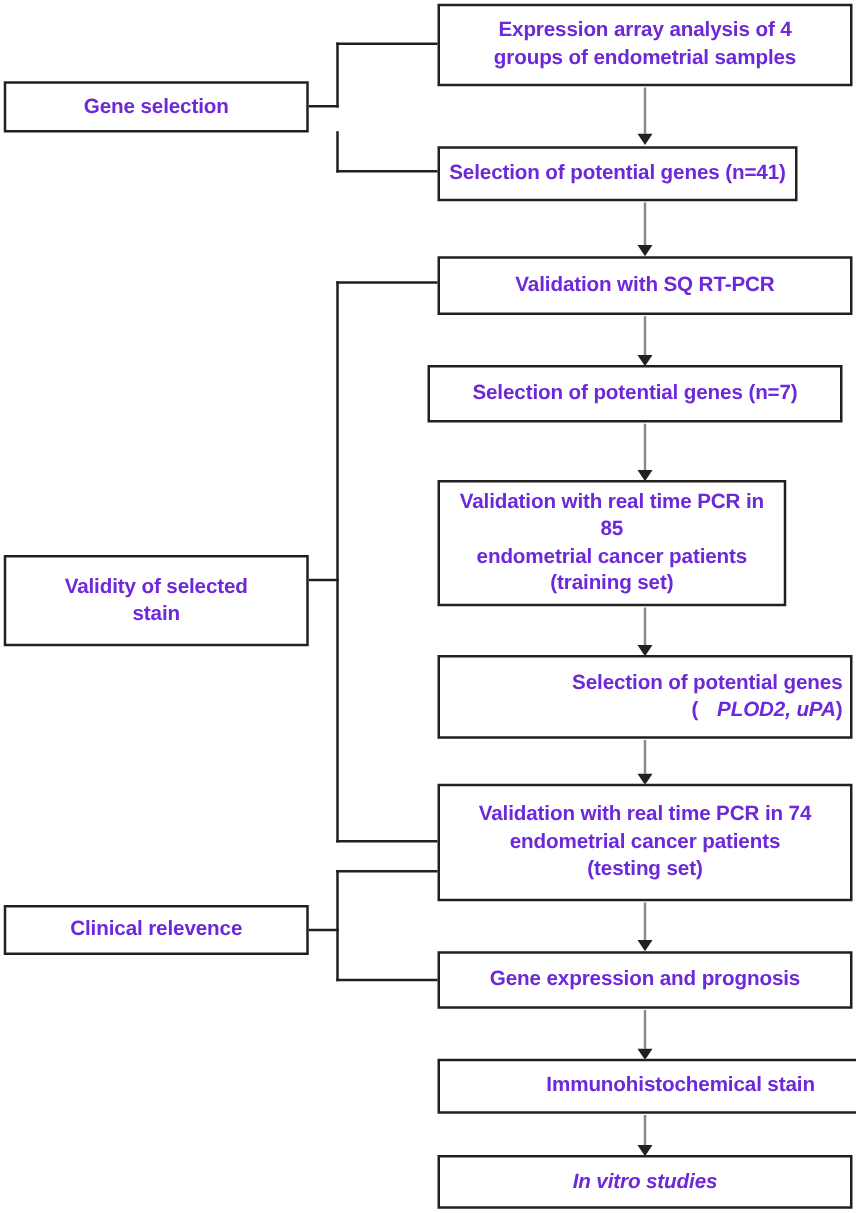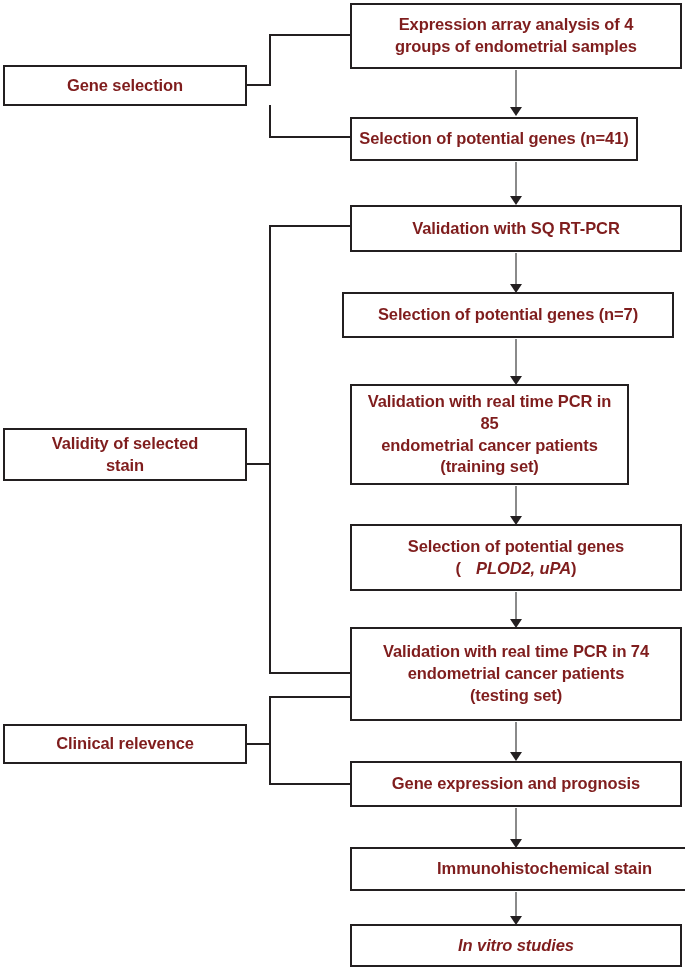--- a/index.html
+++ b/index.html
@@ -20,21 +20,21 @@
     box-sizing: border-box;
     border: 2px solid #231f20;
     background: #ffffff;
     display: flex;
     align-items: center;
     justify-content: center;
     text-align: center;
     font-weight: bold;
     font-size: 16.5px;
     line-height: 1.33;
-    color: #7f1d1d;
+    color: #6d28d9;
     letter-spacing: -0.1px;
     padding: 0 6px;
   }
   .node .txt { display: block; width: 100%; }
   .node .ital { font-style: italic; padding-left: 15px; }
   .node.italic-all { font-style: italic; }
 
   
   .ln {
     position: absolute;
@@ -67,21 +67,21 @@
 </style>
 </head>
 <body>
 
 <div id="canvas">
 
   <div class="node" style="left:3px; top:65px; width:244px; height:41px;">
     <span class="txt">Gene selection</span>
   </div>
 
-  <div class="node" style="left:3px; top:428px; width:244px; height:53px;">
+  <div class="node" style="left:3px; top:444px; width:244px; height:73px;">
     <span class="txt">
       <span>Validity of selected</span><br>
       <span>stain</span>
     </span>
   </div>
 
   <div class="node" style="left:3px; top:724px; width:244px; height:40px;">
     <span class="txt">Clinical relevence</span>
   </div>
 
@@ -146,21 +146,21 @@
       <span>endometrial cancer patients</span><br>
       <span>(training set)</span>
     </span>
   </div>
 
   <div class="arrow" style="left:510px; top:486px; height:39px;">
     <div class="shaft" style="height:30px;"></div>
     <div class="head" style="top:30px;"></div>
   </div>
 
-  <div class="node" style="left:350px; top:524px; width:332px; height:67px;">
+  <div class="node" style="left:350px; top:524px; width:332px; height:67px;text-align:right;">
     <span class="txt">
       <span>Selection of potential genes</span><br>
       <span>(</span><span class="ital">PLOD2, uPA</span><span>)</span>
     </span>
   </div>
 
   <div class="arrow" style="left:510px; top:592px; height:36px;">
     <div class="shaft" style="height:27px;"></div>
     <div class="head" style="top:27px;"></div>
   </div>

